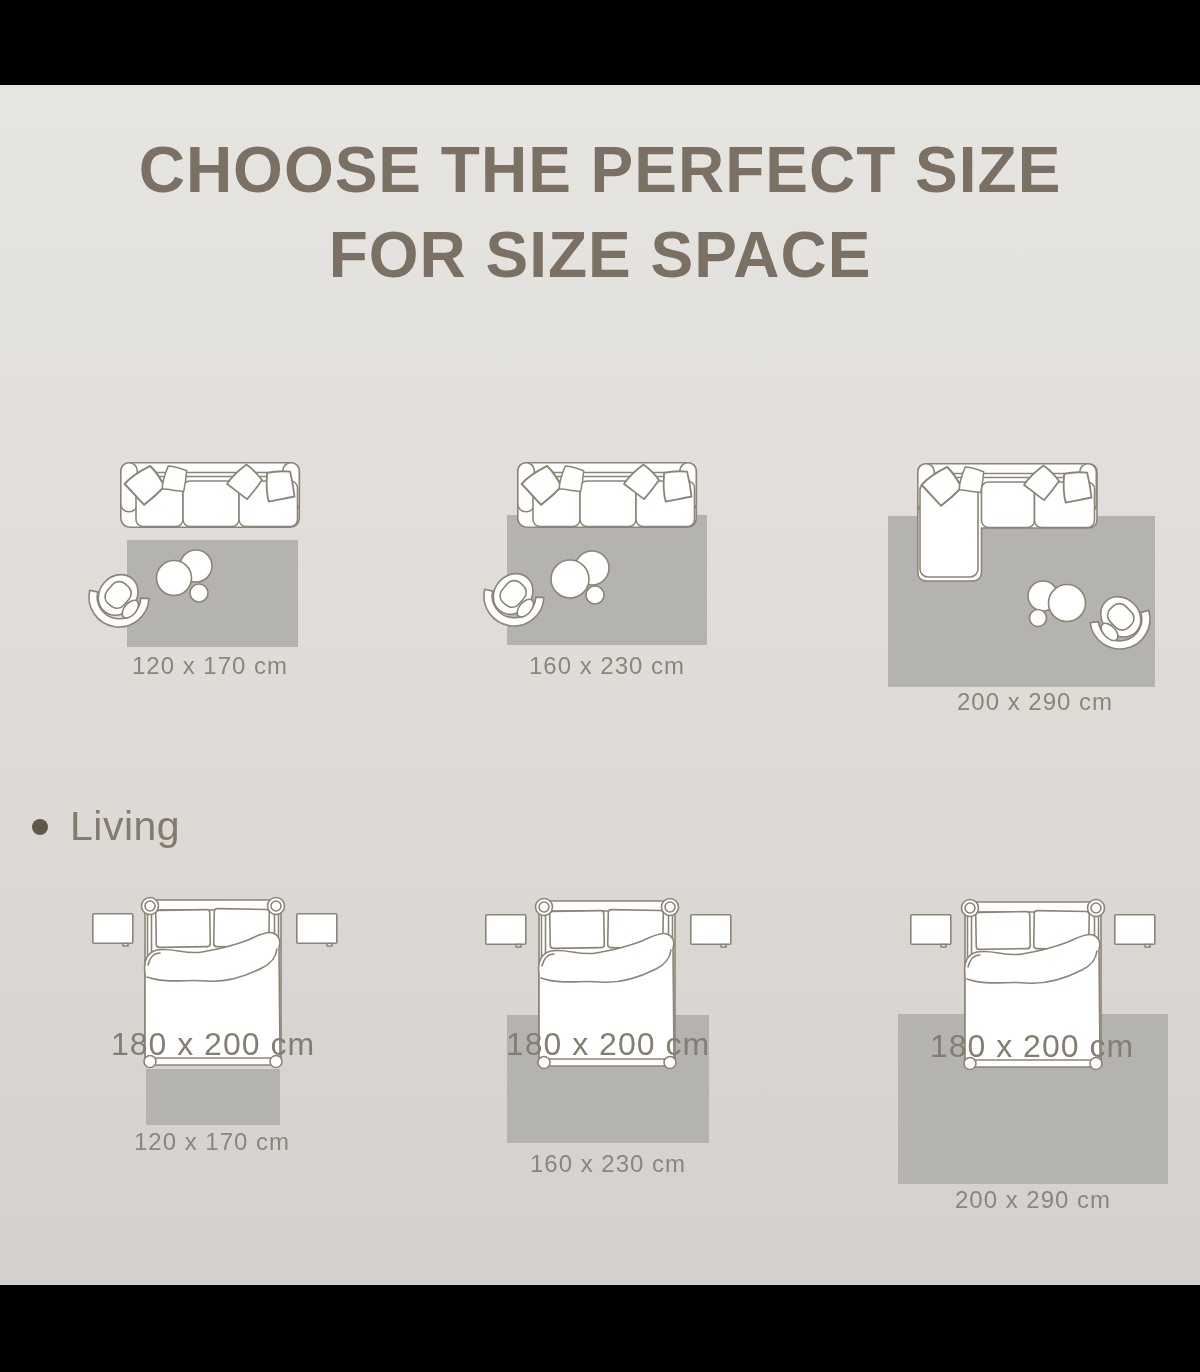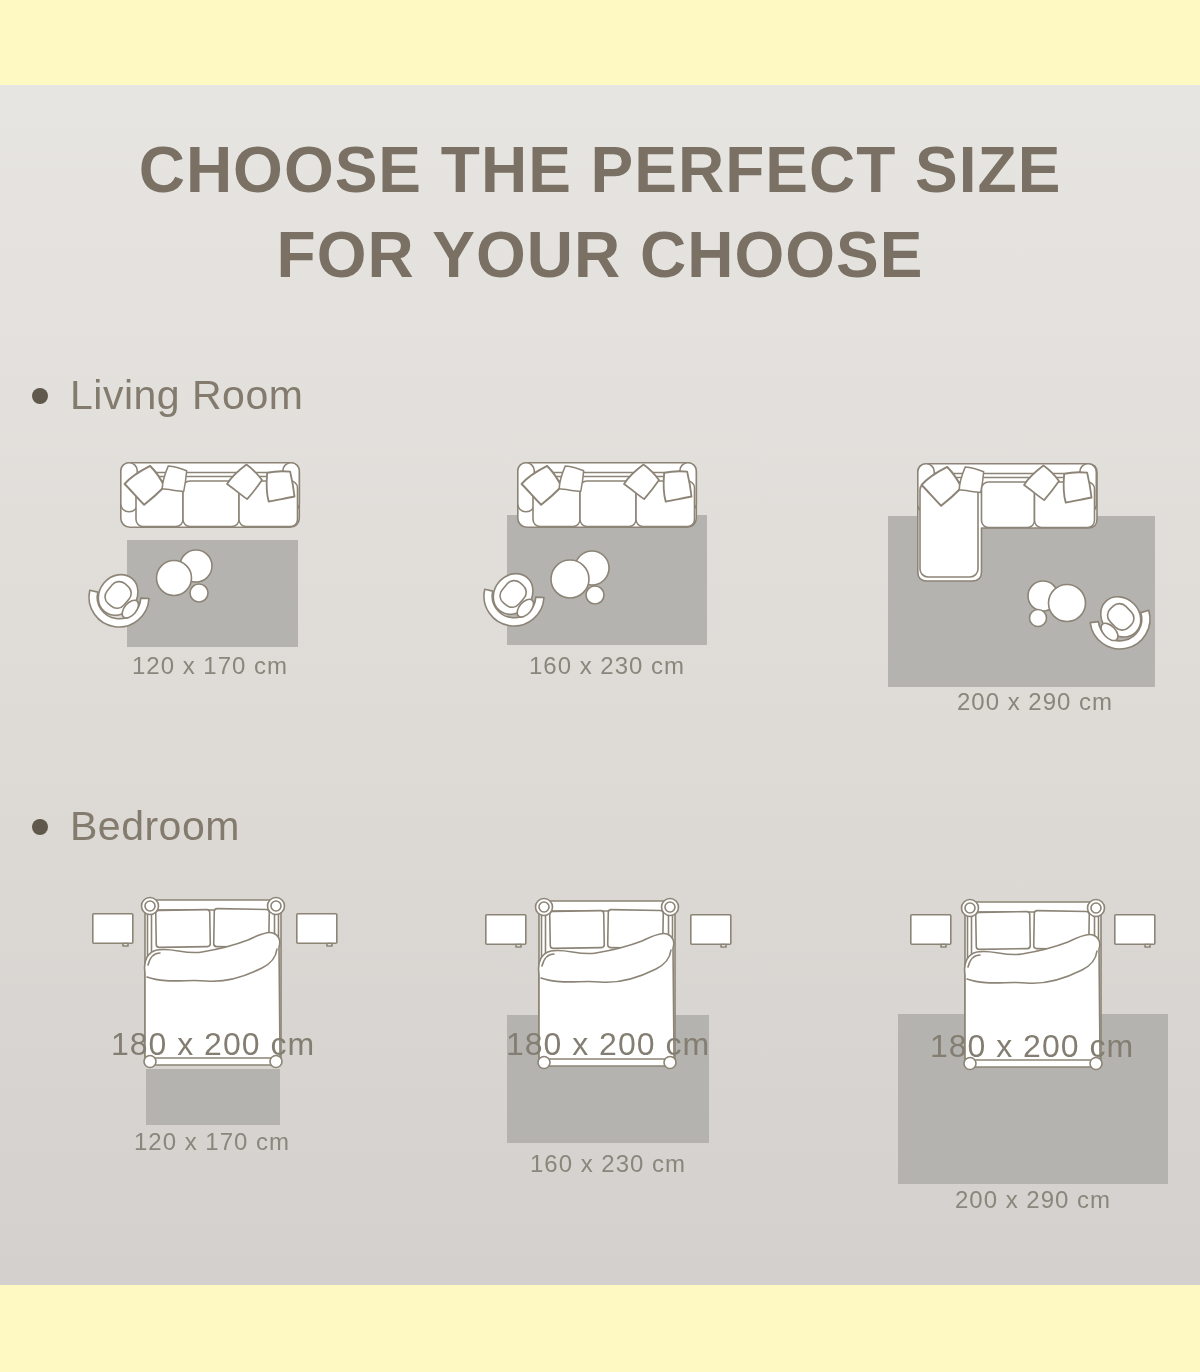--- a/index.html
+++ b/index.html
@@ -1,18 +1,18 @@
 <!DOCTYPE html>
 <html><head>
 <meta charset="utf-8">
 <style>
   html,body{margin:0;padding:0;background:#ffffff;}
   .canvas{
     position:relative;width:1200px;height:1372px;overflow:hidden;
-    background:#fef9c3;font-family:"Liberation Sans",sans-serif;
+    background:#000000;font-family:"Liberation Sans",sans-serif;
   }
   .panel{
     position:absolute;left:0;top:85px;width:1200px;height:1200px;
     background:linear-gradient(180deg,#e7e5e1 0%,#dedbd7 55%,#d3d0cd 100%);
   }
   .title{
     position:absolute;left:0;top:128px;width:1200px;text-align:center;
     color:#7a7164;font-weight:bold;font-size:64px;line-height:85px;letter-spacing:1px;
   }
   .section-header{
@@ -38,31 +38,27 @@
 </style>
 </head>
 <body>
 
 <div class="canvas">
 
   <div class="panel"></div>
 
   <div class="title">
     <div>CHOOSE THE PERFECT SIZE</div>
-    <div>FOR YOUR CHOOSE</div>
+    <div>FOR SIZE SPACE</div>
   </div>
 
-  <div class="section-header" id="living-header">
-    <div class="bullet"></div>
-    <div class="section-label">Living Room</div>
-  </div>
 
   <div class="section-header" id="bedroom-header">
     <div class="bullet"></div>
-    <div class="section-label">Bedroom</div>
+    <div class="section-label">Living</div>
   </div>
 
   <svg class="scene" viewBox="0 0 1200 1372" xmlns="http://www.w3.org/2000/svg">
     <defs>
       <path id="pillow" d="M0,-16 C6,-13 12,-8 16,-4 C13,2 9,9 5,15 C-1,12 -9,7 -15,4 C-12,-3 -6,-10 0,-16 Z"></path>
 
       <g id="sofa3">
         <rect x="0.8" y="0.8" width="178.5" height="64.5" rx="9"></rect>
         <line x1="3" y1="10.5" x2="177" y2="10.5" fill="none"></line>
         <line x1="3" y1="14.5" x2="177" y2="14.5" fill="none"></line>

